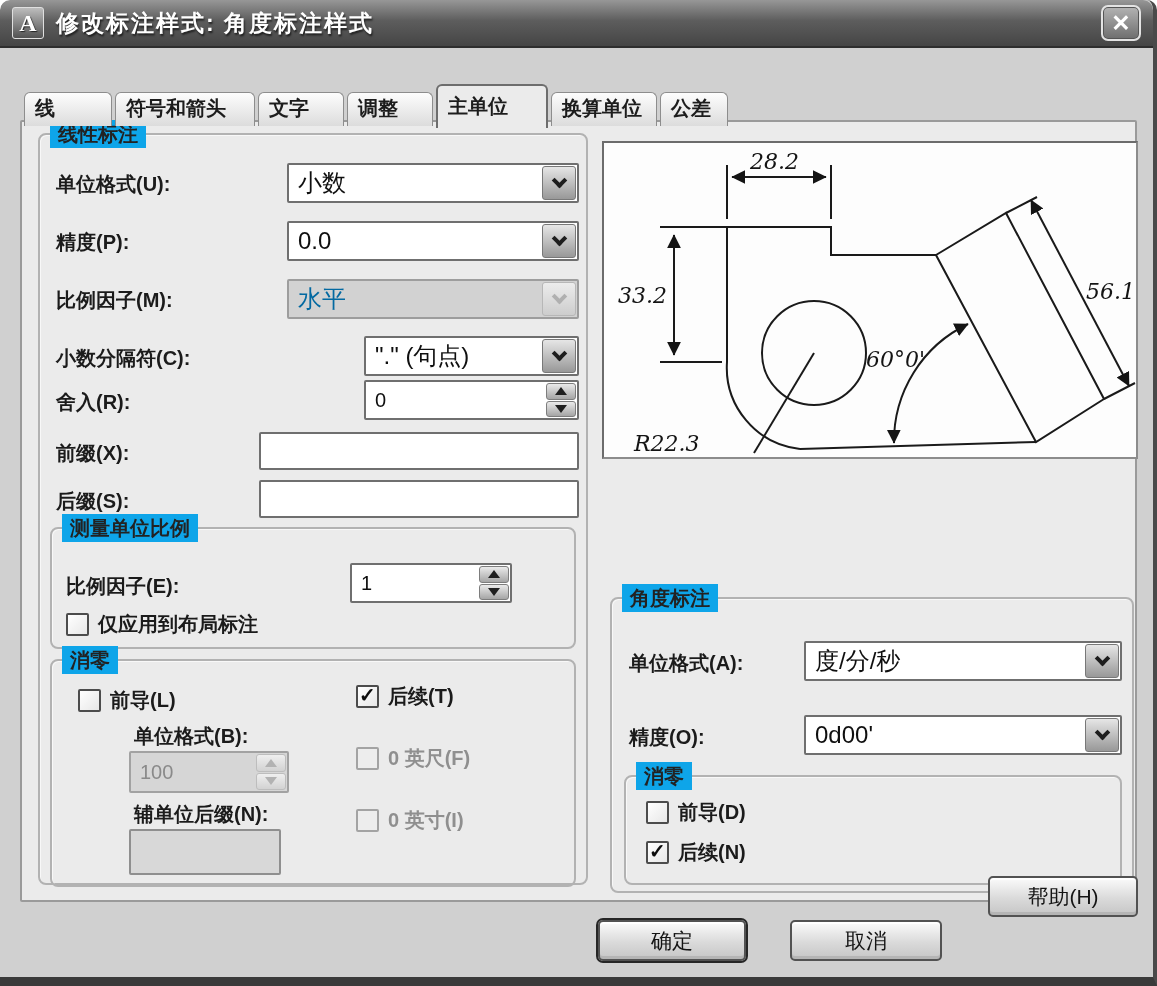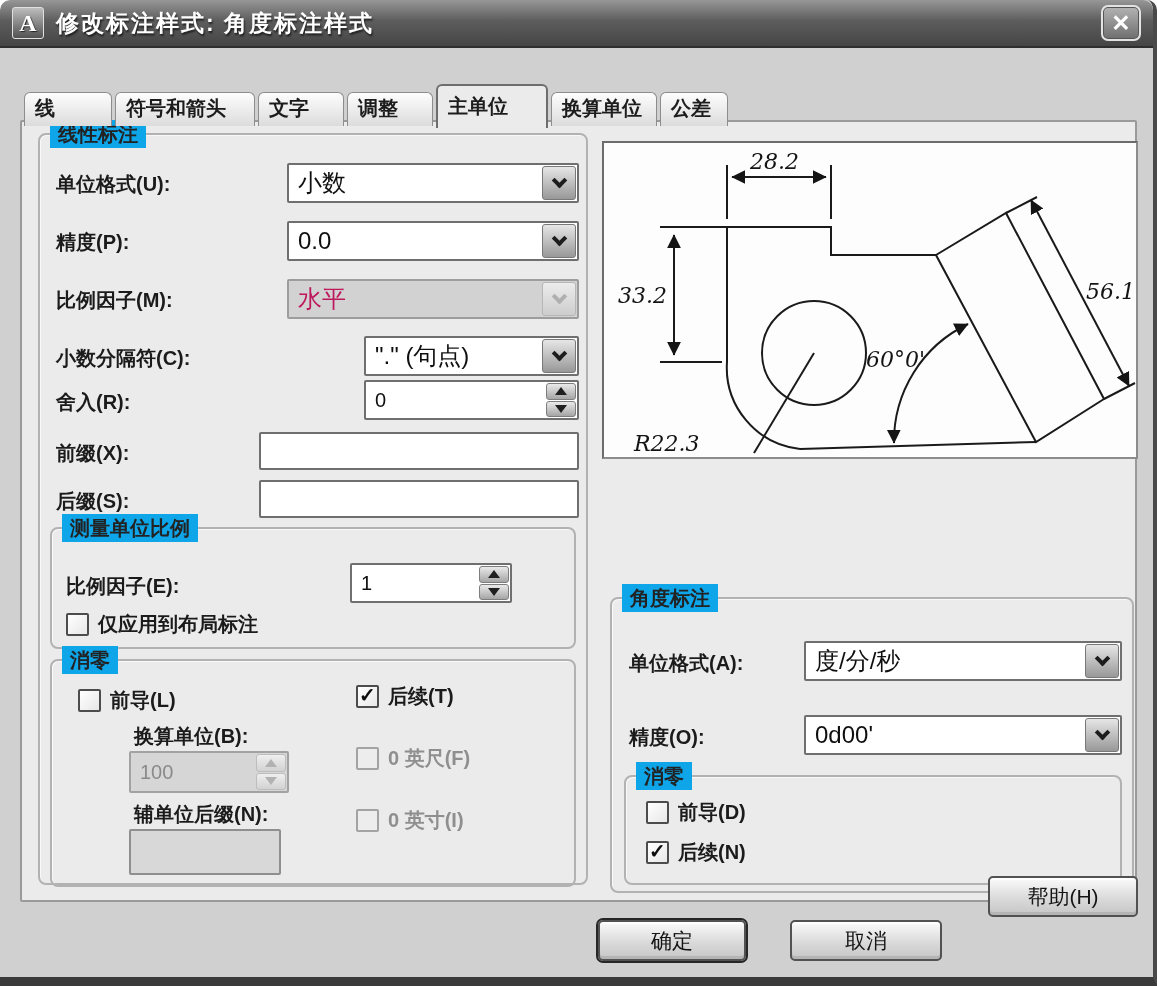--- a/index.html
+++ b/index.html
@@ -43,21 +43,21 @@
   .combo { position:absolute; height:40px; background:#fff; border:2px solid #6f6f6f;
            border-radius:2px; display:flex; align-items:center; }
   .combo-value { flex:1; padding:0 9px; font-size:24px; color:#0f0f0f;
                  white-space:nowrap; overflow:hidden; }
   .combo-btn { width:34px; align-self:stretch; margin:1px;
                background:linear-gradient(#e6e6e6,#989898); border:1px solid #787878;
                border-radius:3px; display:flex; align-items:center; justify-content:center; }
   .chev { width:11px; height:11px; border-right:4px solid #1d1d1d; border-bottom:4px solid #1d1d1d;
           transform:translateY(-3px) rotate(45deg); }
   .combo.disabled { background:#d2d2d2; border-color:#9d9d9d; }
-  .combo.disabled .combo-value { color:#be185d; }
+  .combo.disabled .combo-value { color:#0369a1; }
   .combo.disabled .combo-btn { background:linear-gradient(#ececec,#cdcdcd); border-color:#b7b7b7; }
   .combo.disabled .chev { border-color:#b0b0b0; }
   
   .spin { position:absolute; height:40px; background:#fff; border:2px solid #6f6f6f;
           border-radius:2px; display:flex; align-items:center; }
   .spin-value { flex:1; padding:0 9px; font-size:20px; color:#0f0f0f; }
   .spin-btns { width:30px; align-self:stretch; margin:1px; display:flex; flex-direction:column; gap:1px; }
   .spin-btn { flex:1; background:linear-gradient(#eaeaea,#a5a5a5); border:1px solid #7d7d7d;
               border-radius:3px; display:flex; align-items:center; justify-content:center; }
   .tri-up { width:0; height:0; border-left:6px solid transparent; border-right:6px solid transparent;
@@ -195,21 +195,21 @@
     </div>
 
     <div class="group" style="left:28px; top:537px; width:526px; height:228px;">
       <span class="group-title">消零</span>
 
       <div class="cb" style="left:26px; top:26px;">
         <span class="box"></span>
         <span>前导(L)</span>
       </div>
 
-      <span class="lbl" style="left:82px; top:62px;">换算单位(B):</span>
+      <span class="lbl" style="left:82px; top:62px;">单位格式(B):</span>
       <div class="spin disabled" style="left:77px; top:90px; width:160px; height:42px;">
         <span class="spin-value">100</span>
         <span class="spin-btns">
           <span class="spin-btn">
               <span class="tri-up"></span>
             </span>
           <span class="spin-btn">
               <span class="tri-down"></span>
             </span>
         </span>

